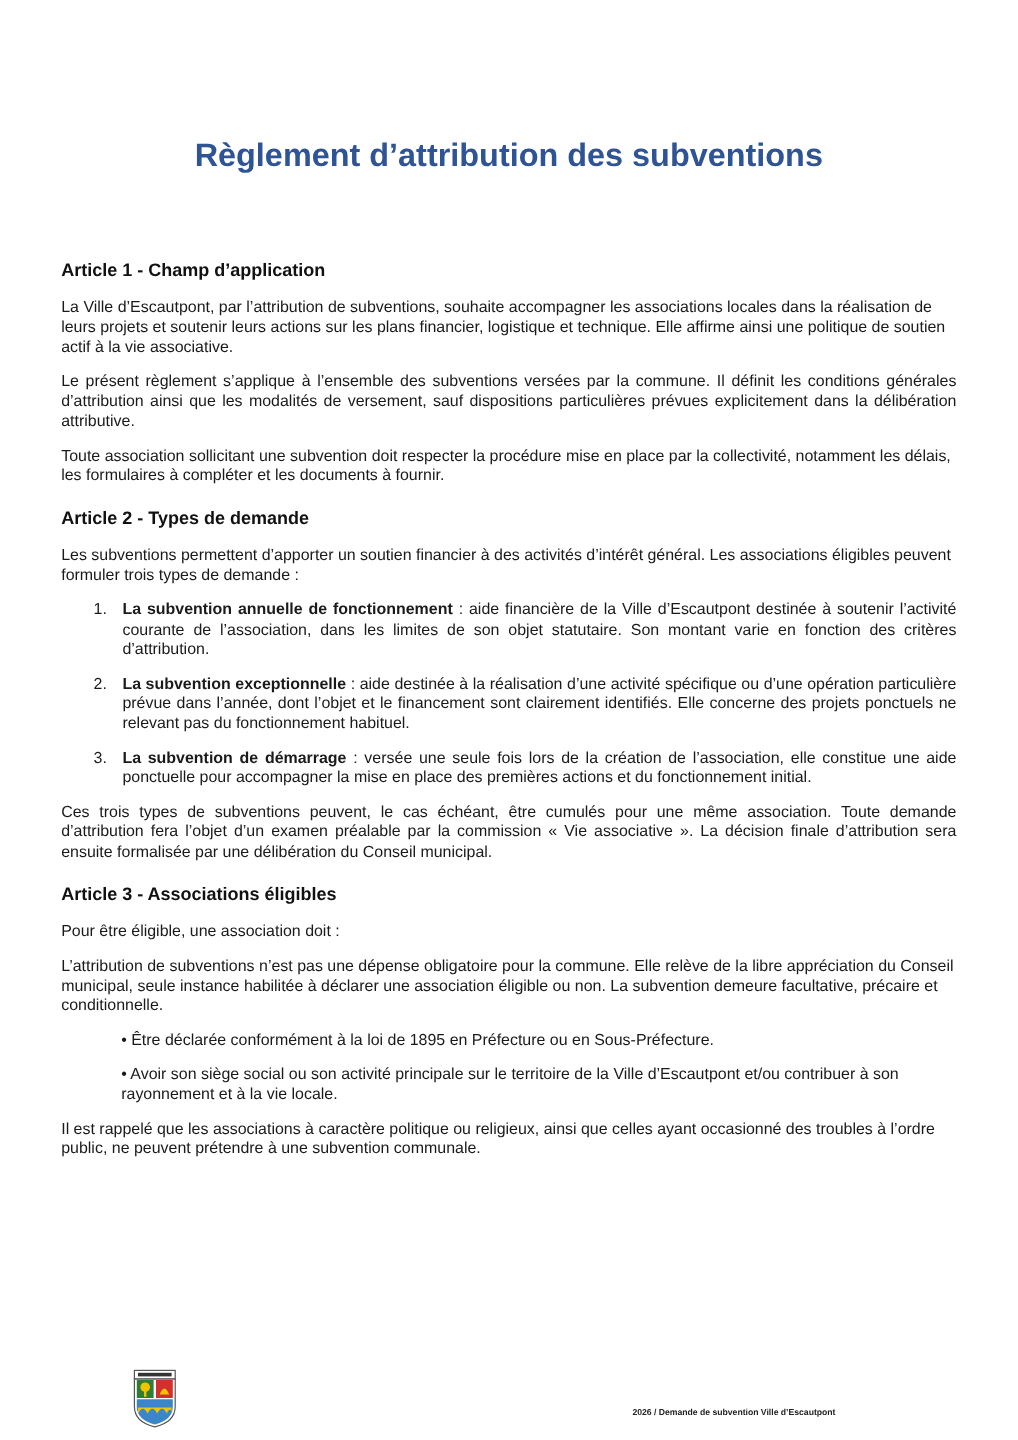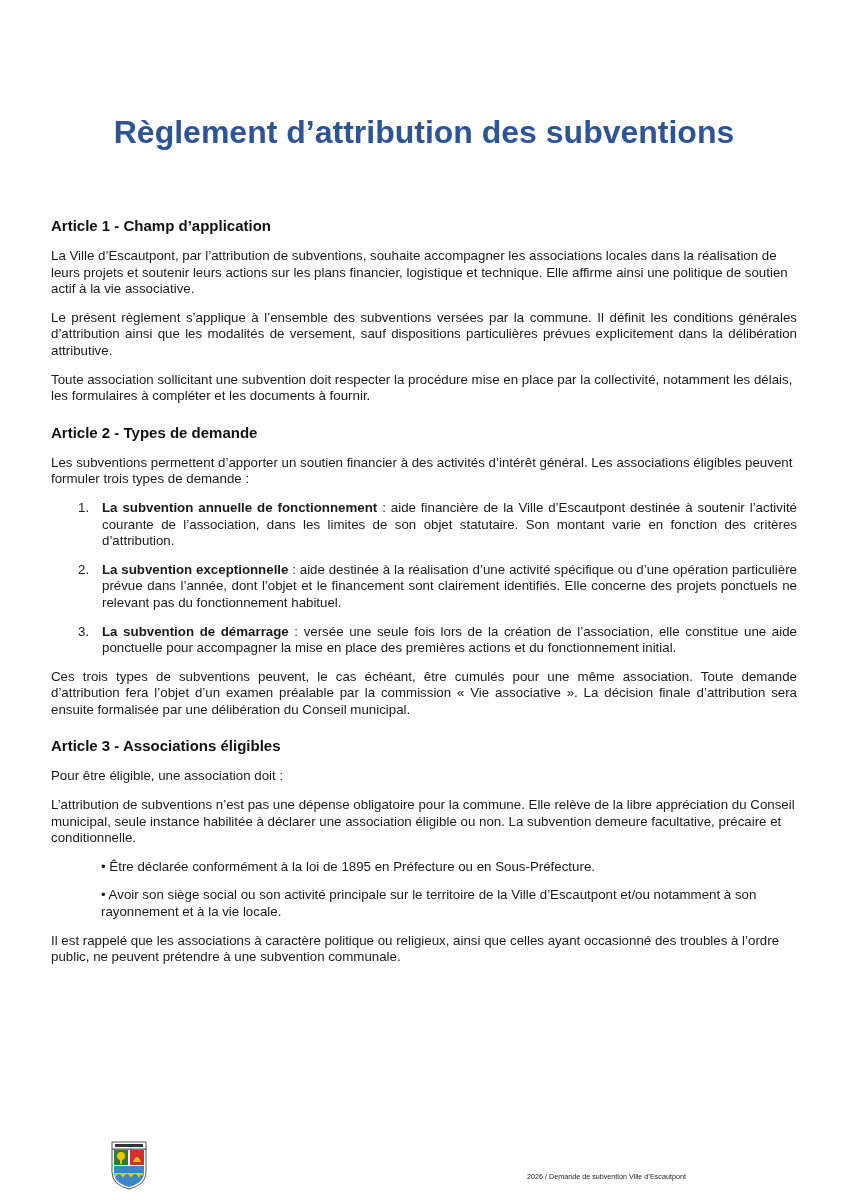--- a/index.html
+++ b/index.html
@@ -2,42 +2,42 @@
 <html><head>
   <meta charset="utf-8">
   <style>
     html, body { margin: 0; padding: 0; background: #ffffff; }
     body {
       width: 848px; height: 1200px; position: relative; overflow: hidden;
       font-family: "Liberation Sans", sans-serif; color: #1a1a1a;
     }
     .title {
       position: absolute; left: 0; width: 848px; top: 114px;
-      text-align: center; font-weight: bold; font-size: 32px;
+      text-align: center; font-weight: bold; font-size: 27px;
       color: #2f5496; margin: 0;
     }
     .content {
       position: absolute; left: 51px; width: 746px; top: 216px;
       font-size: 13.3px; line-height: 16.6px;
     }
     h2 {
       font-size: 15px; font-weight: bold; margin: 0 0 12px 0; line-height: 20px;
       color: #111;
     }
     p { margin: 0 0 12px 0; }
     .justify { text-align: justify; }
     .section { margin-bottom: 18px; }
     ol { margin: 0 0 12px 0; padding-left: 0; list-style: none; }
     ol li { position: relative; padding-left: 51px; margin-bottom: 12px; text-align: justify; }
     ol li .num { position: absolute; left: 27px; top: 0; }
     .bullets { padding-left: 50px; }
     .bullets p { margin-bottom: 12px; }
     .footer-logo { position: absolute; left: 109px; top: 1140px; width: 40px; height: 50px; }
     .footer-text {
-      position: absolute; left: 527px; top: 1172px; font-size: 7.2px; font-weight: normal; color: #222; text-align: center;
+      position: absolute; left: 527px; top: 1172px; font-size: 7.2px; font-weight: bold; color: #222; text-align: center;
     }
   </style>
 </head>
 <body>
 
 <h1 class="title">Règlement d’attribution des subventions</h1>
 
 <div class="content">
 
   <div class="section">
@@ -66,21 +66,21 @@
     </ol>
     <p class="justify">Ces trois types de subventions peuvent, le cas échéant, être cumulés pour une même association. Toute demande d’attribution fera l’objet d’un examen préalable par la commission « Vie associative ». La décision finale d’attribution sera ensuite formalisée par une délibération du Conseil municipal.</p>
   </div>
 
   <div class="section">
     <h2>Article 3 - Associations éligibles</h2>
     <p>Pour être éligible, une association doit :</p>
     <p>L’attribution de subventions n’est pas une dépense obligatoire pour la commune. Elle relève de la libre appréciation du Conseil municipal, seule instance habilitée à déclarer une association éligible ou non. La subvention demeure facultative, précaire et conditionnelle.</p>
     <div class="bullets">
       <p>• Être déclarée conformément à la loi de 1895 en Préfecture ou en Sous-Préfecture.</p>
-      <p>• Avoir son siège social ou son activité principale sur le territoire de la Ville d’Escautpont et/ou notamment à son rayonnement et à la vie locale.</p>
+      <p>• Avoir son siège social ou son activité principale sur le territoire de la Ville d’Escautpont et/ou contribuer à son rayonnement et à la vie locale.</p>
     </div>
     <p>Il est rappelé que les associations à caractère politique ou religieux, ainsi que celles ayant occasionné des troubles à l’ordre public, ne peuvent prétendre à une subvention communale.</p>
   </div>
 </div>
 
 <div class="footer-logo">
   <svg width="40" height="50" viewBox="0 0 40 50">
     <path d="M3 9 L37 9 L37 32 Q37 45 20 49 Q3 45 3 32 Z" fill="#ffffff" stroke="#555" stroke-width="1"></path>
     <rect x="3" y="2" width="34" height="7" fill="#ffffff" stroke="#555" stroke-width="1"></rect>
     <rect x="6" y="4" width="28" height="3" fill="#333"></rect>

